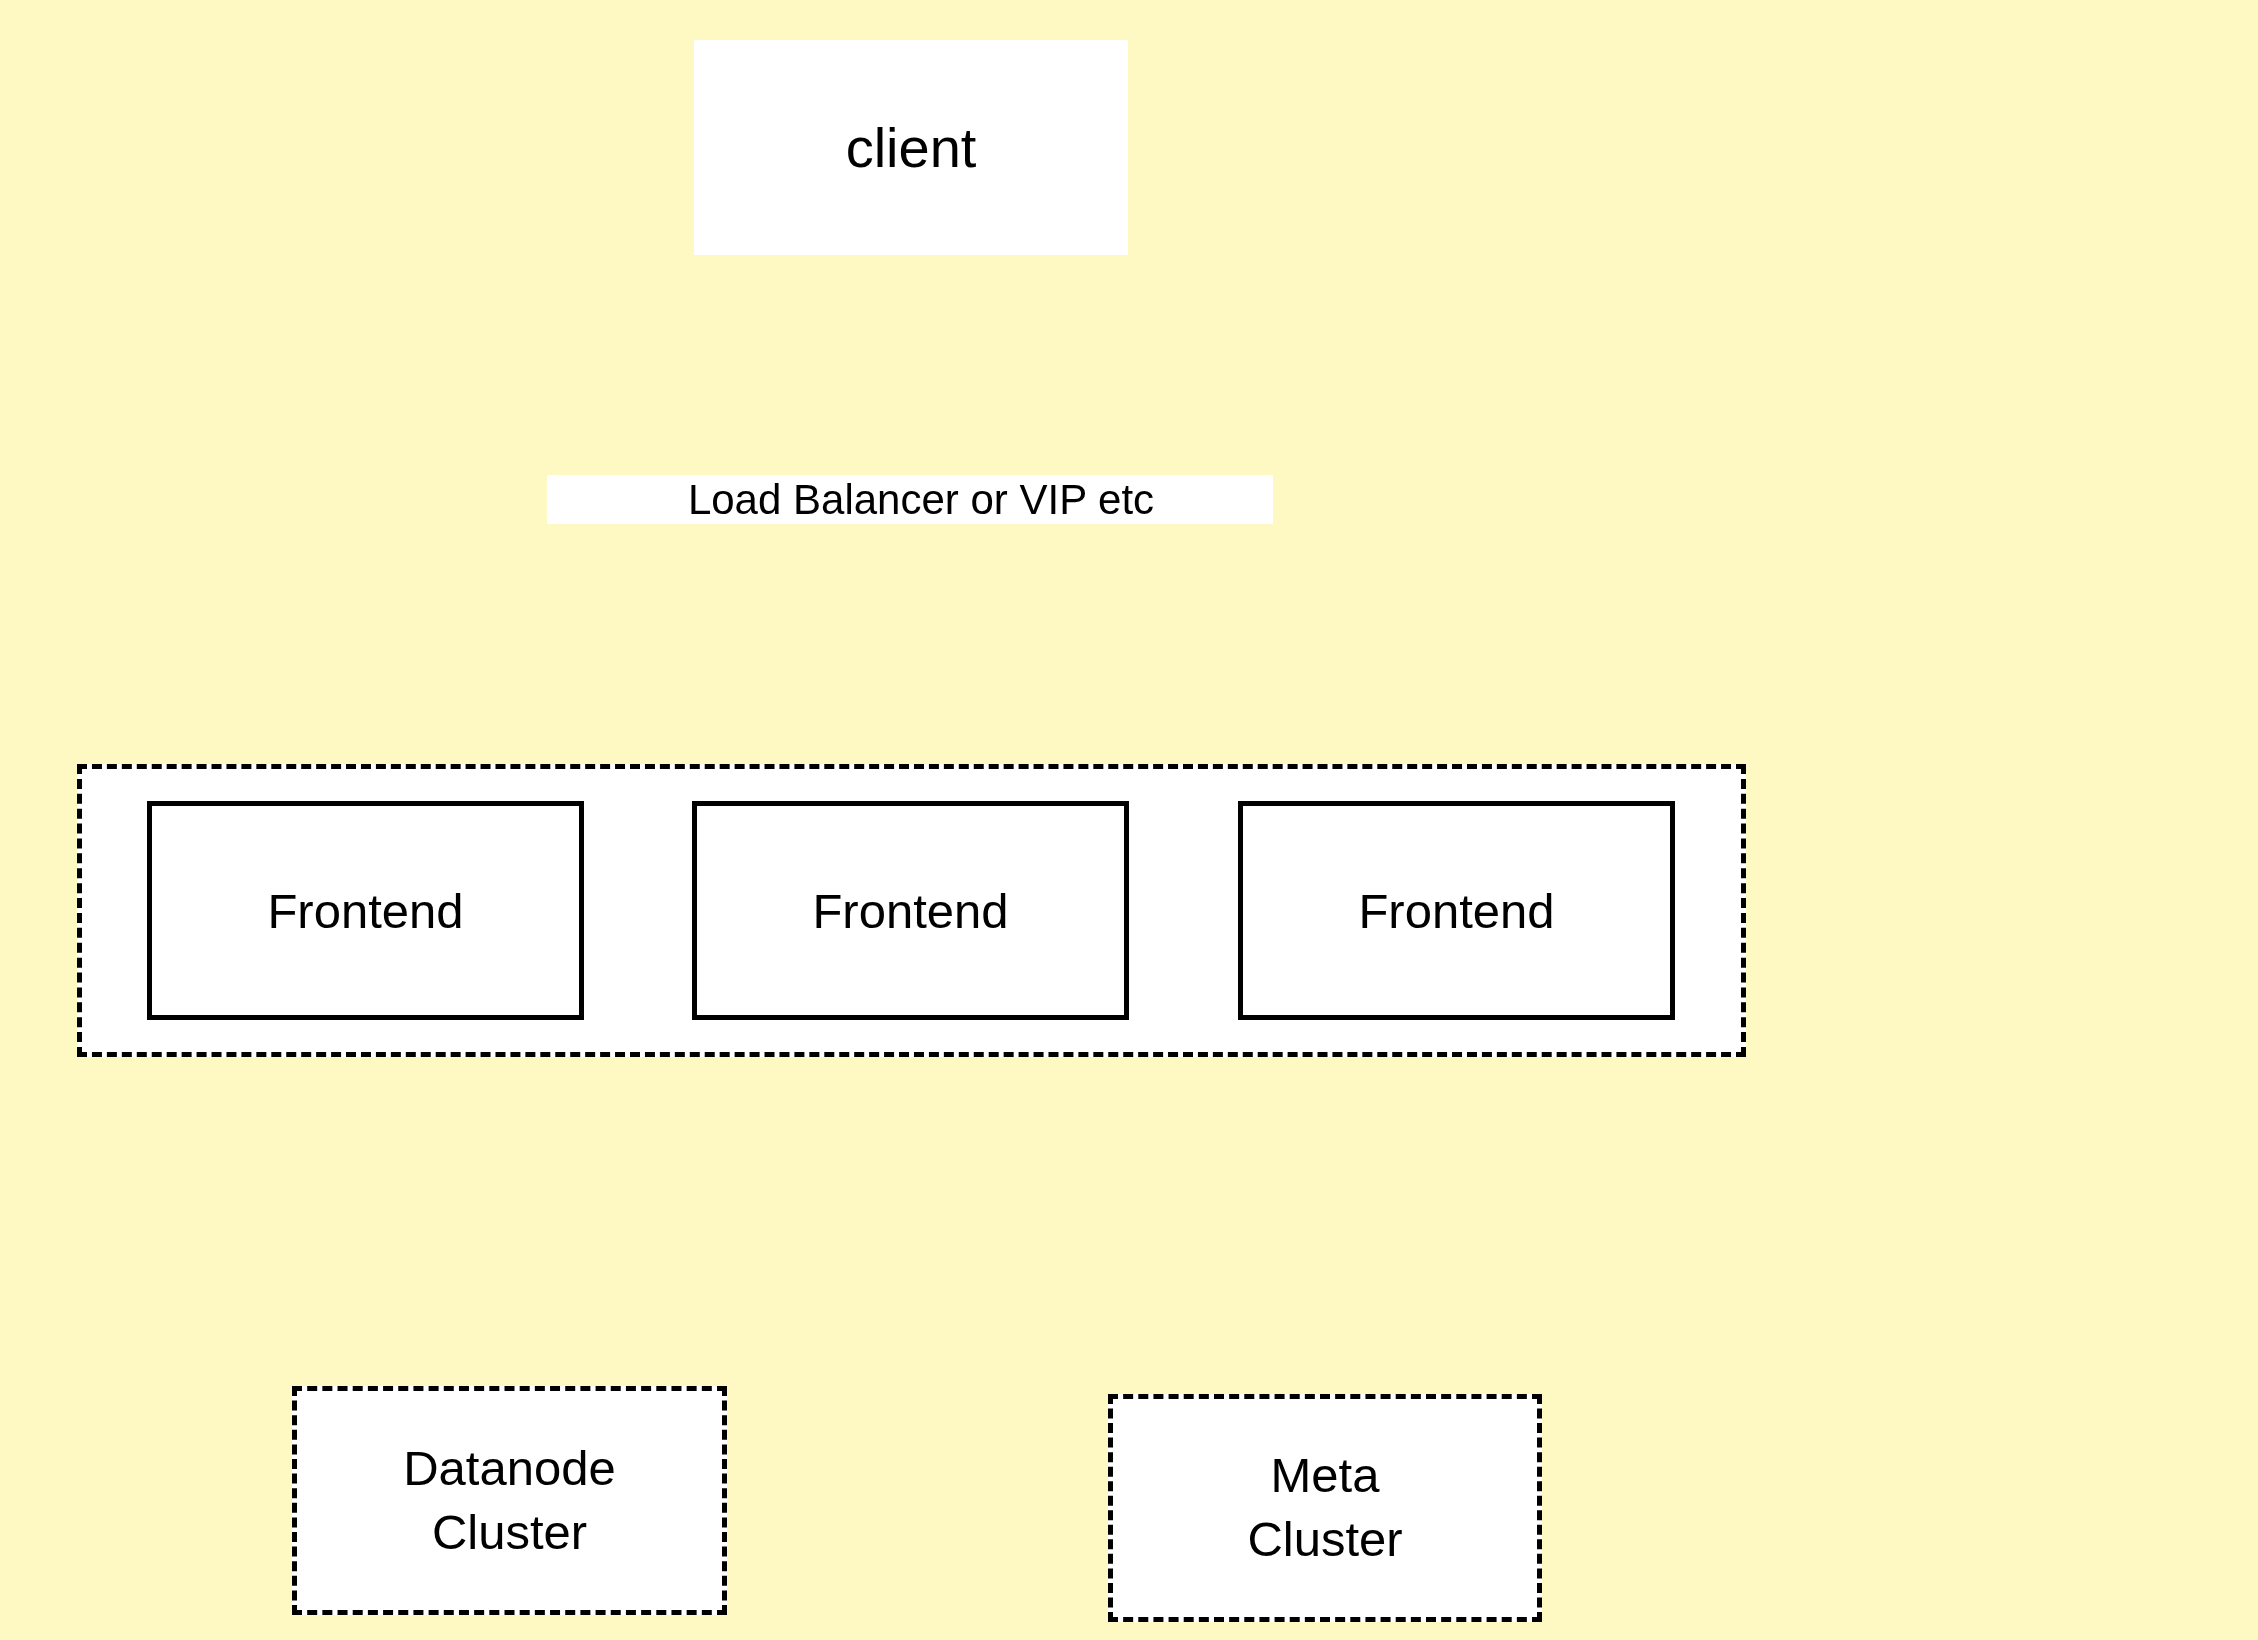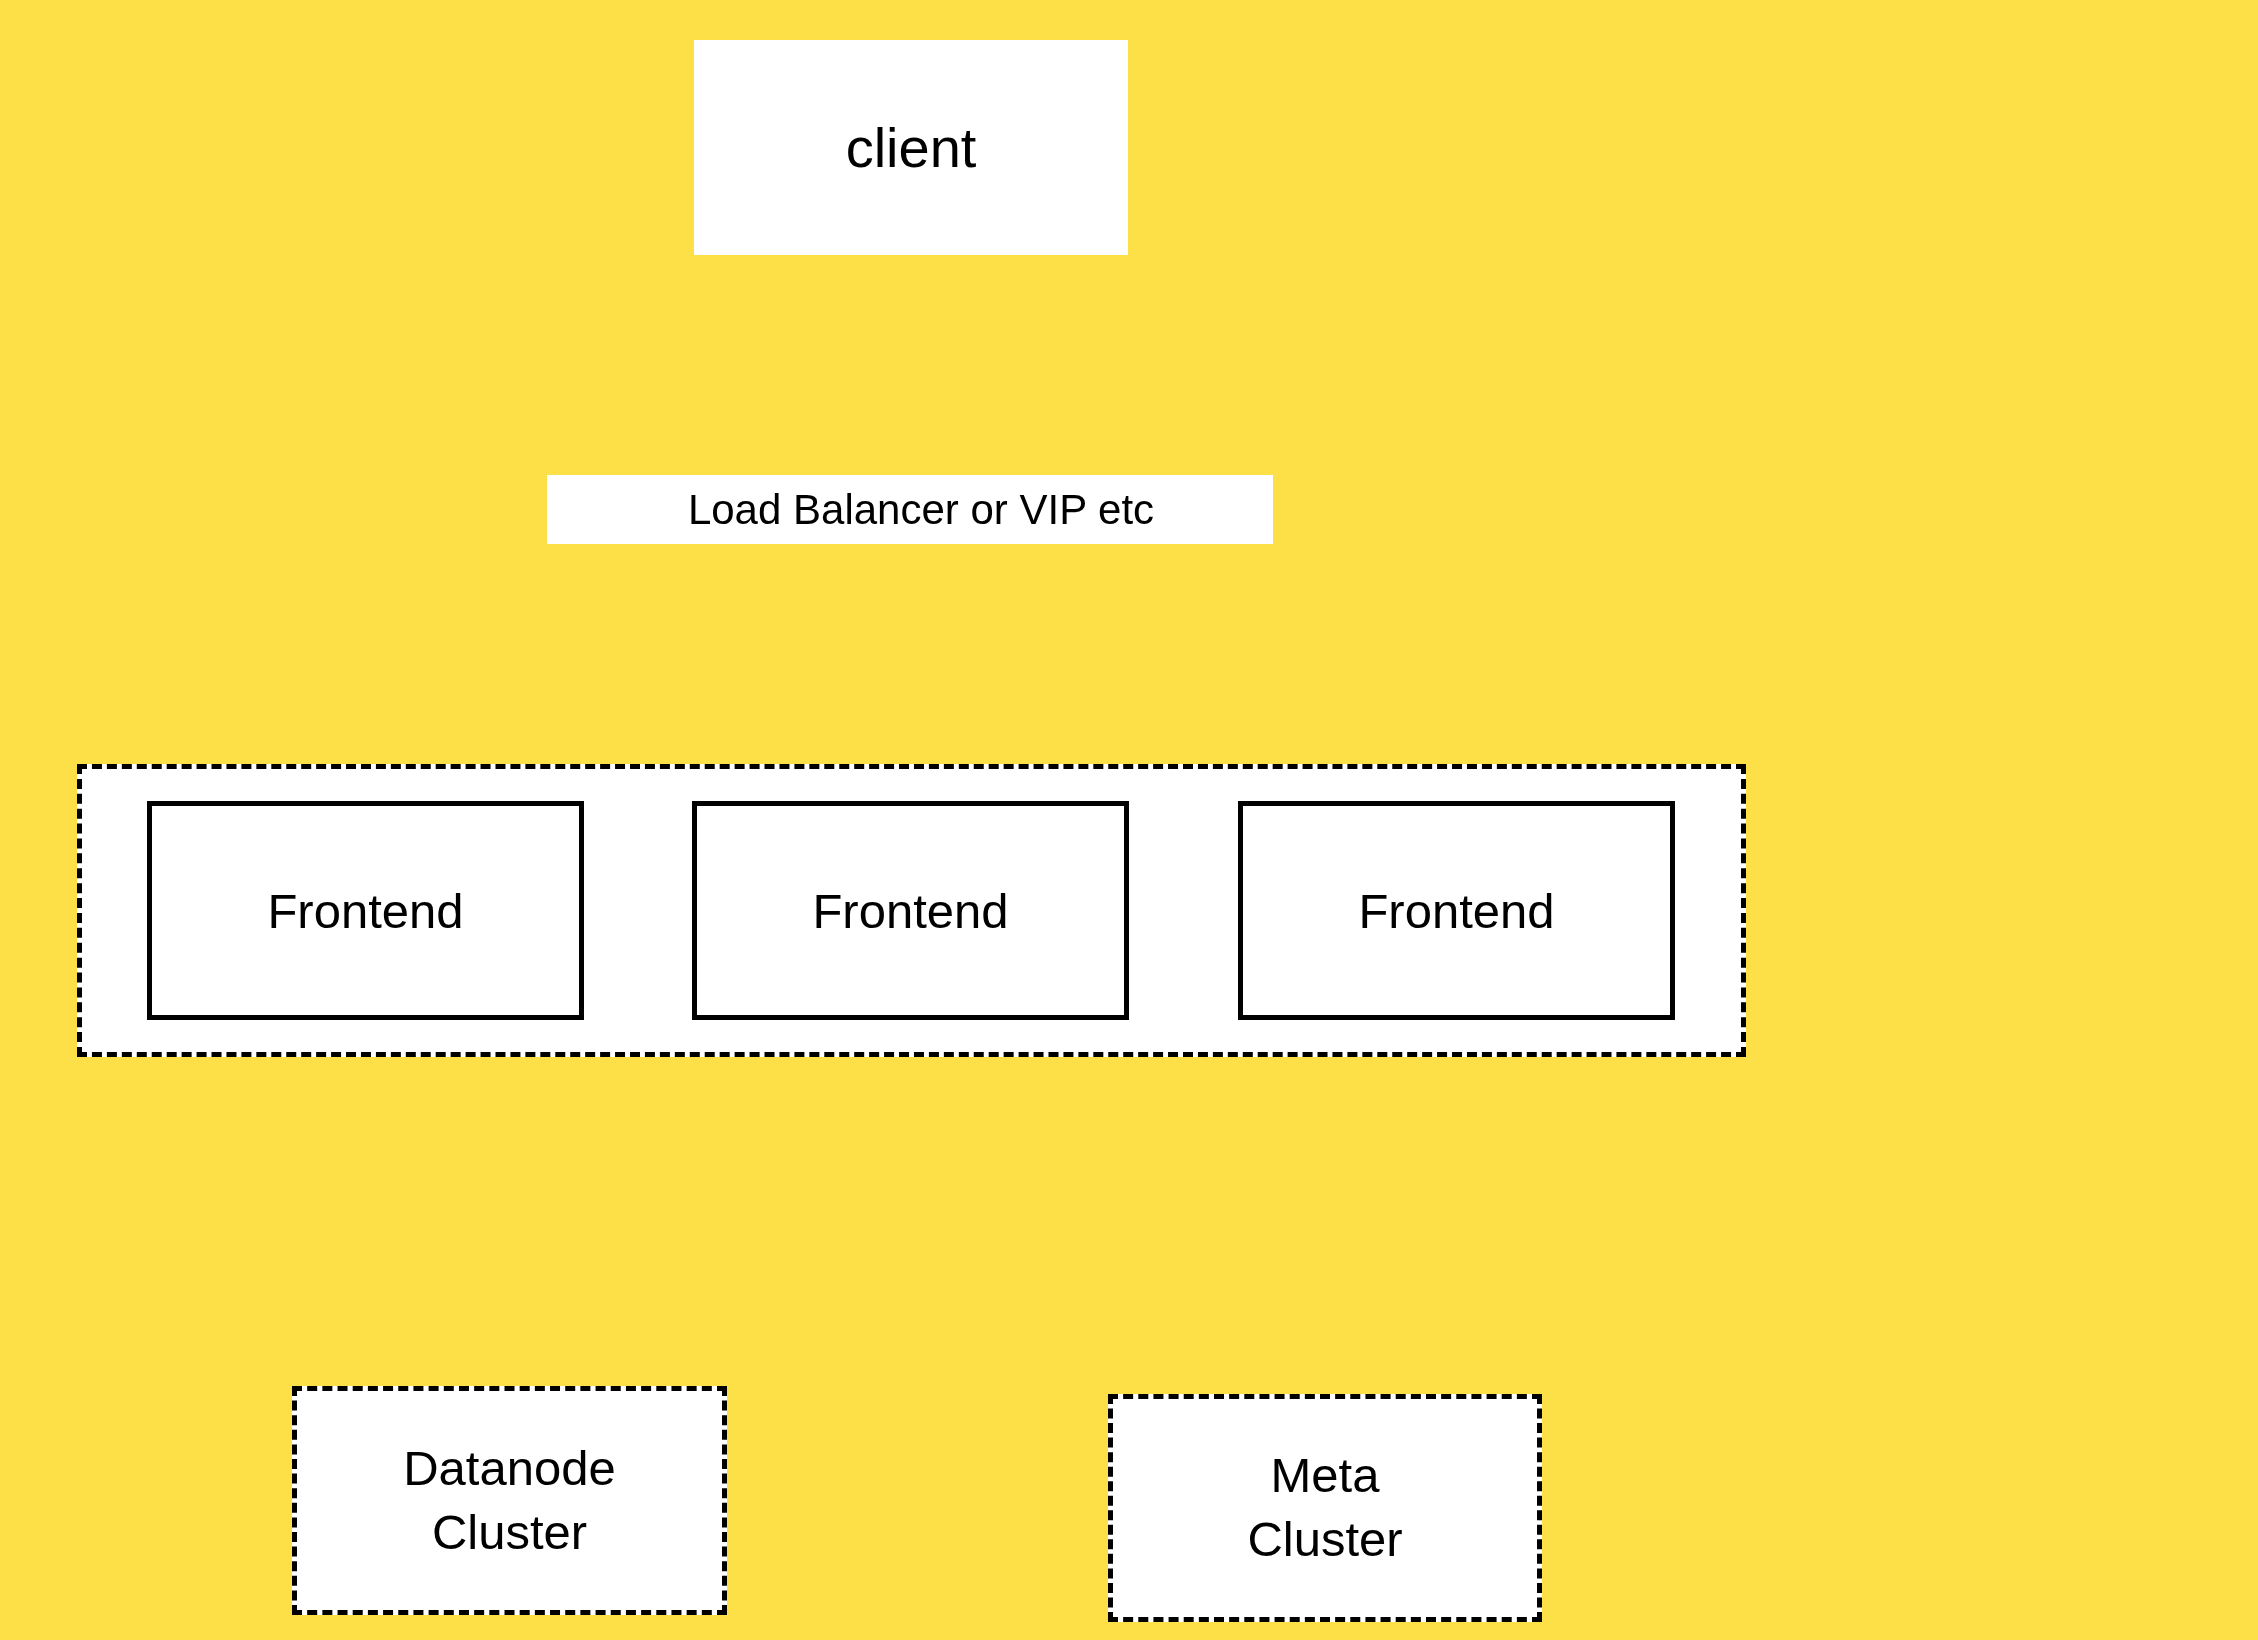--- a/index.html
+++ b/index.html
@@ -6,21 +6,21 @@
     margin: 0;
     padding: 0;
     background: #000000;
   }
   * { box-sizing: border-box; }
 
   .stage {
     position: relative;
     width: 2258px;
     height: 1640px;
-    background: #fde047;
+    background: #fef9c3;
     font-family: "Liberation Sans", sans-serif;
     color: #000000;
     overflow: hidden;
   }
 
   .node {
     position: absolute;
     background: #ffffff;
     display: flex;
     align-items: center;
@@ -30,21 +30,21 @@
   }
 
   .client-box {
     left: 694px; top: 40px;
     width: 434px; height: 215px;
     font-size: 56px;
   }
 
   .lb-bar {
     left: 547px; top: 475px;
-    width: 726px; height: 69px;
+    width: 726px; height: 49px;
     font-size: 42px;
     padding-left: 22px;
   }
 
   .frontend-group {
     position: absolute;
     left: 77px; top: 764px;
     width: 1669px; height: 293px;
     background: #ffffff;
     border: 5.5px dashed #000000;

